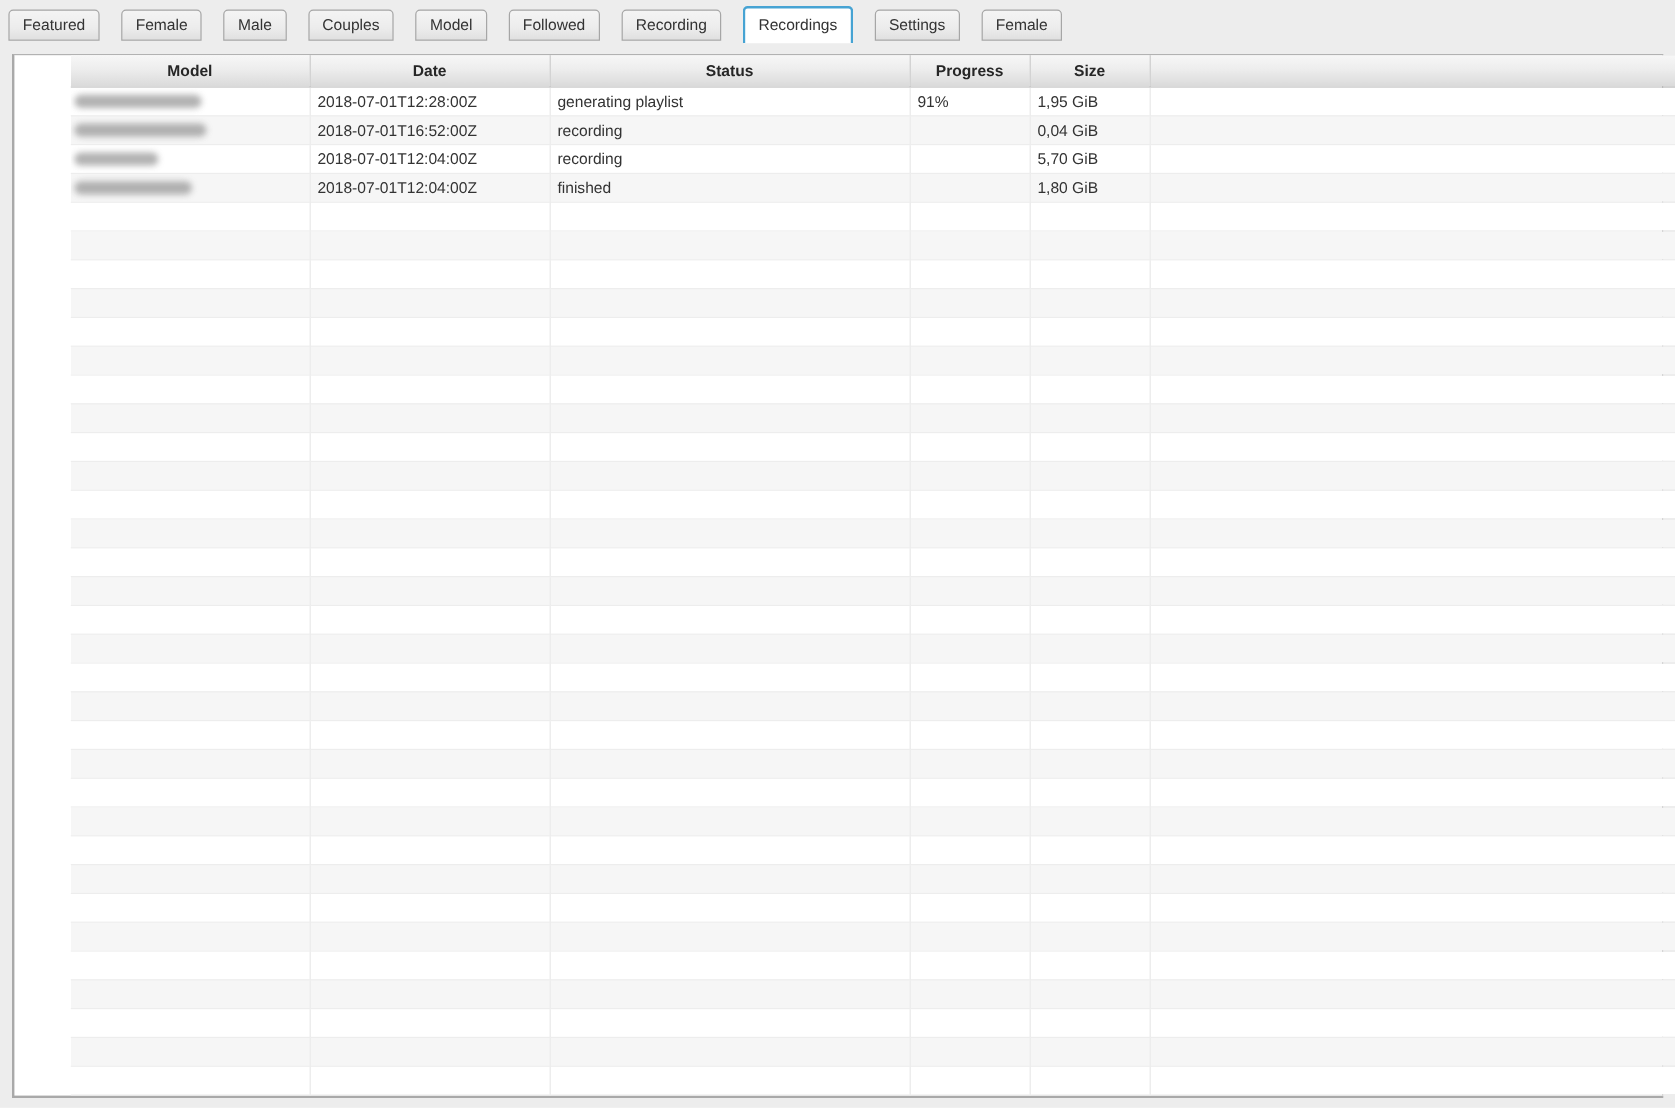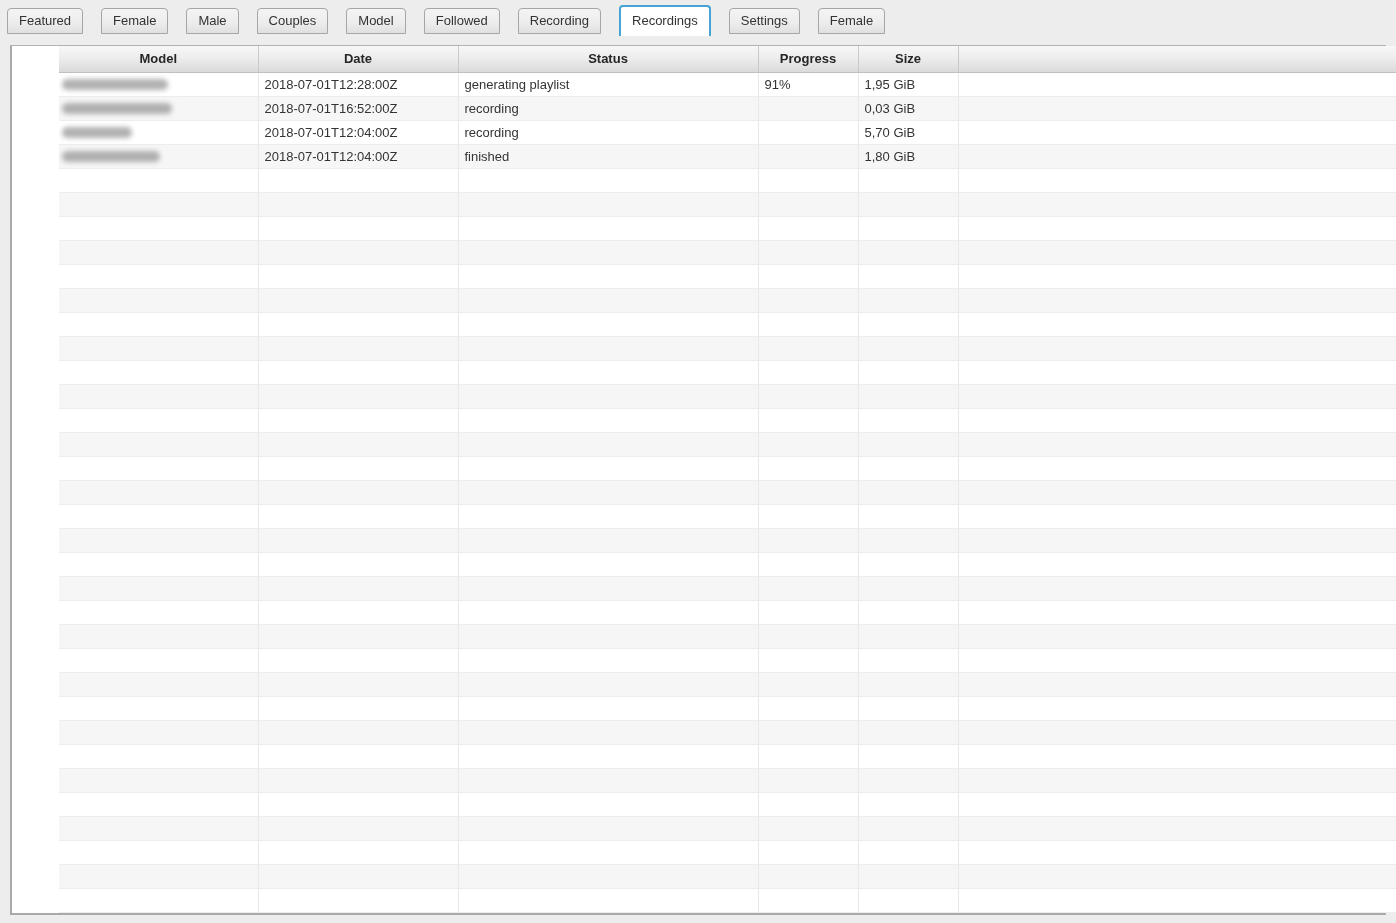--- a/index.html
+++ b/index.html
@@ -146,21 +146,21 @@
             <td>1,95 GiB</td>
             <td></td>
           </tr>
           <tr>
             <td class="cell-model">
               <div class="blur-blob" style="width: 110px;"></div>
             </td>
             <td>2018-07-01T16:52:00Z</td>
             <td>recording</td>
             <td></td>
-            <td>0,03 GiB</td>
+            <td>0,04 GiB</td>
             <td></td>
           </tr>
           <tr>
             <td class="cell-model">
               <div class="blur-blob" style="width: 70px;"></div>
             </td>
             <td>2018-07-01T12:04:00Z</td>
             <td>recording</td>
             <td></td>
             <td>5,70 GiB</td>

